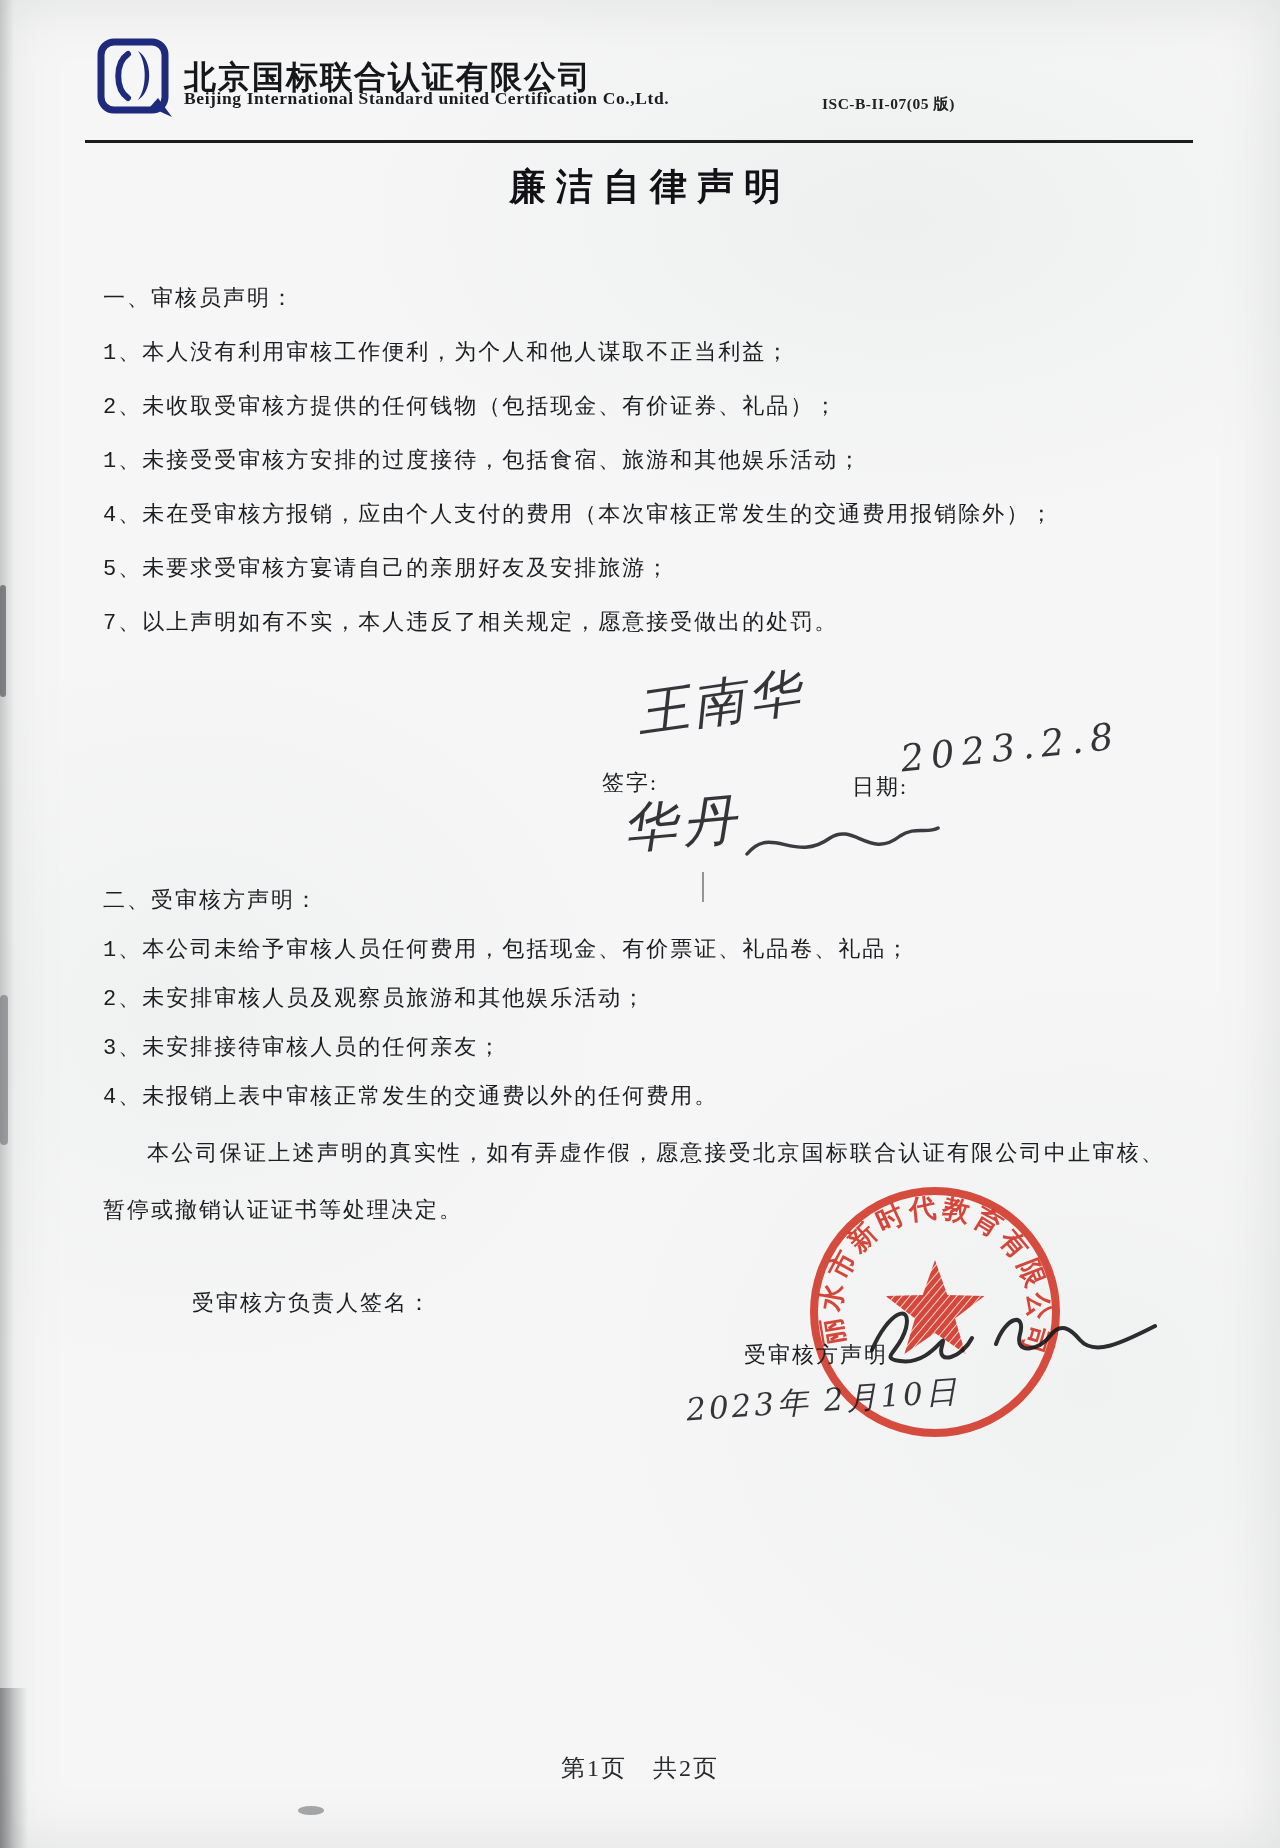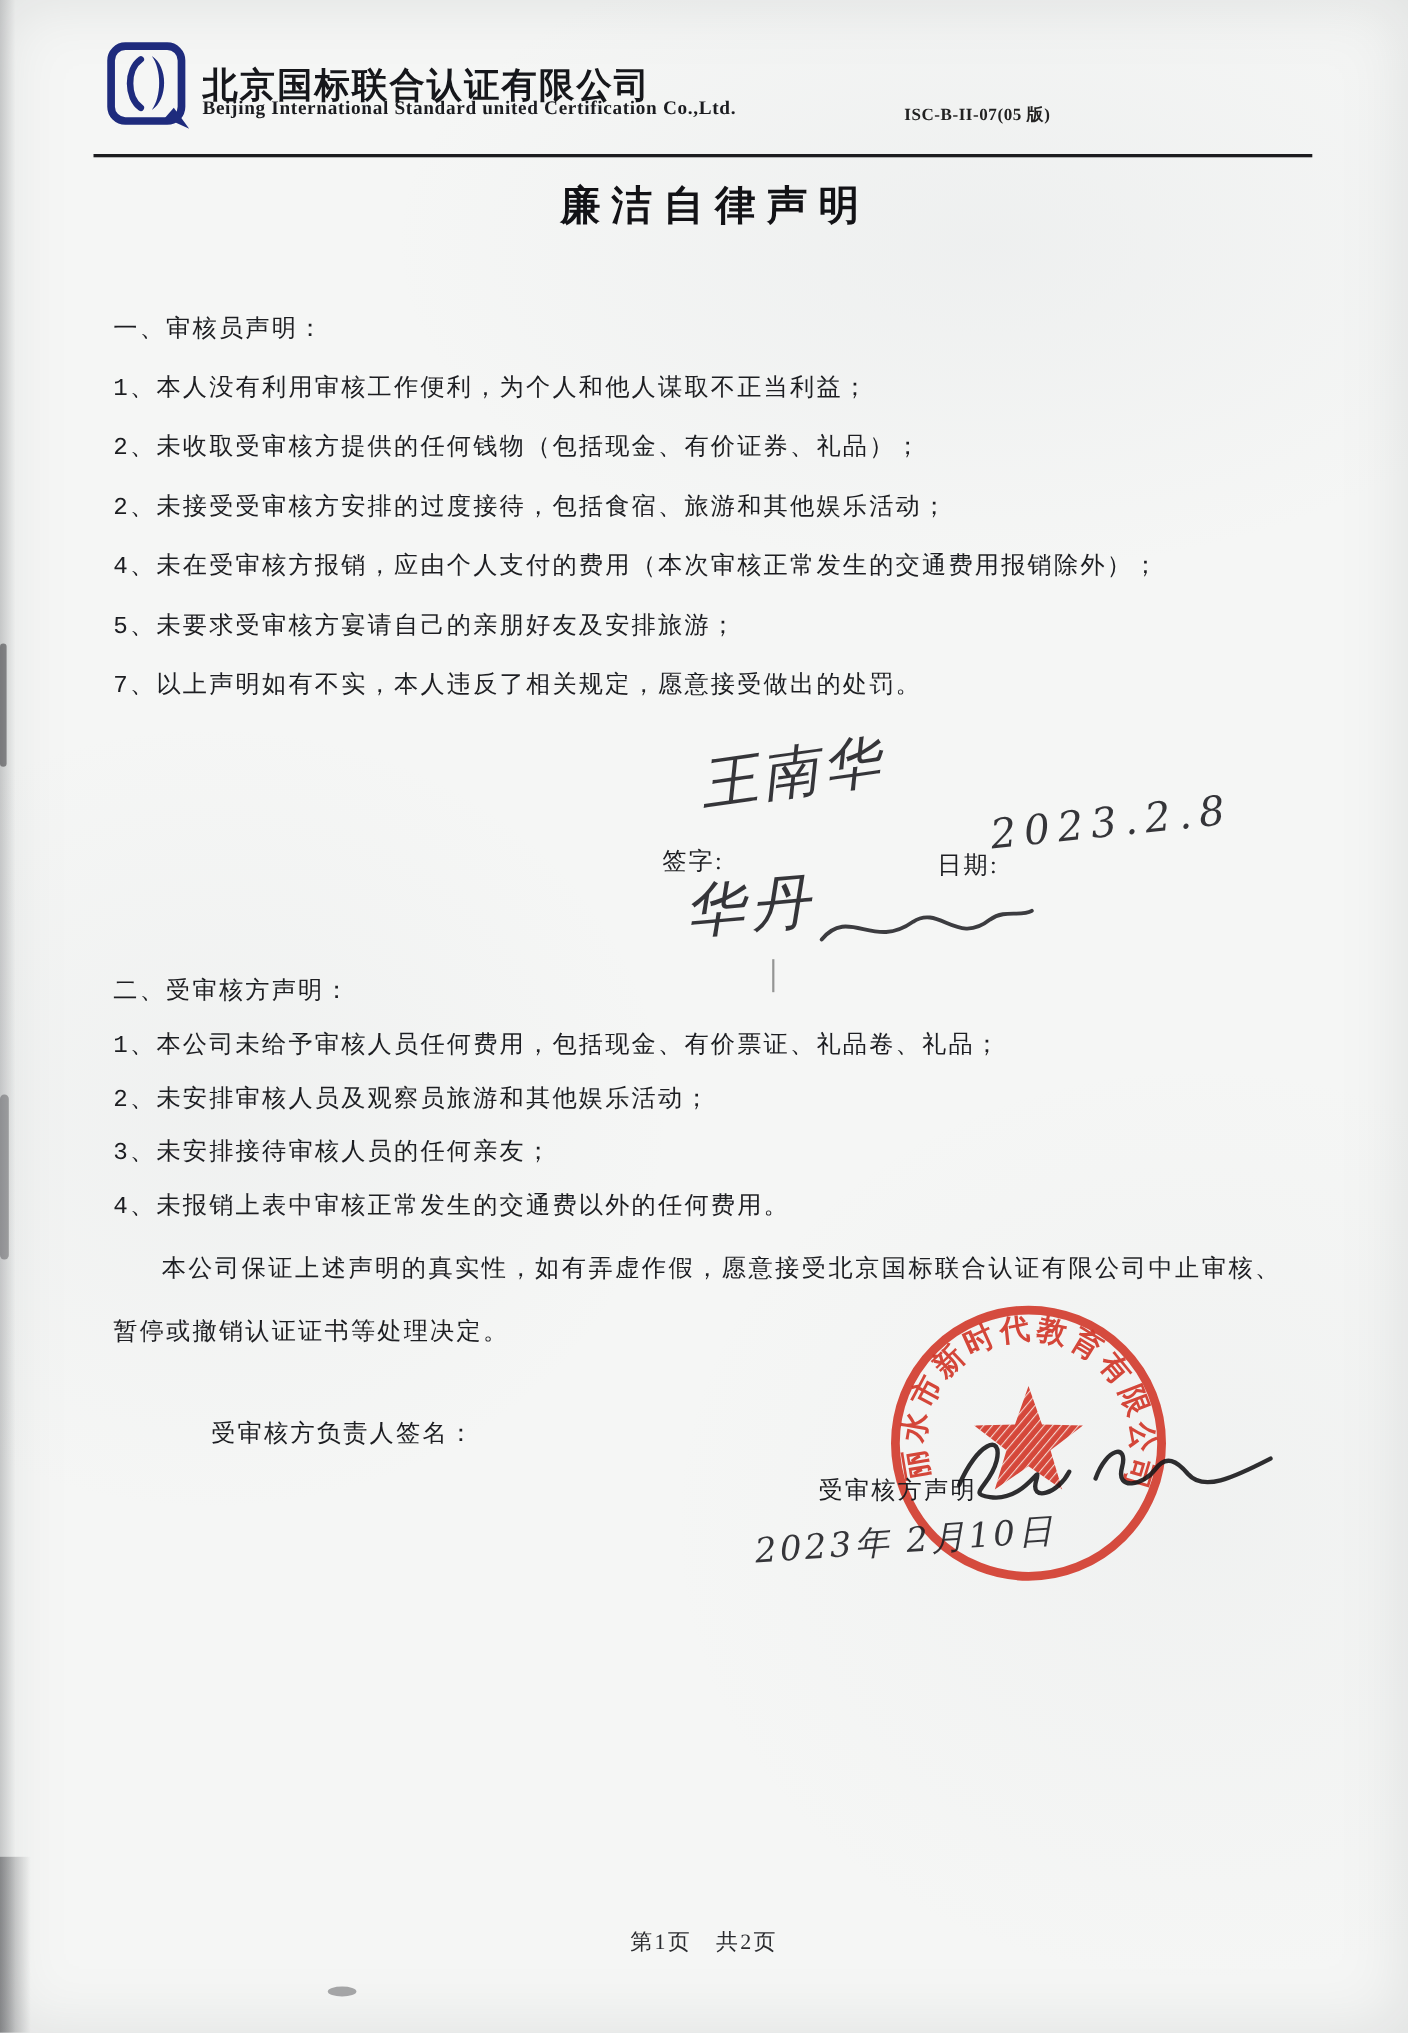--- a/index.html
+++ b/index.html
@@ -40,21 +40,21 @@
   .sig2{left:622px;top:788px;font-size:54px;transform:rotate(-5deg);letter-spacing:6px;}
   .hdate2{left:686px;top:1380px;font-size:31px;transform:rotate(-4deg);letter-spacing:3px;}
 
   
   .seal-svg{left:800px;top:1177px;}
   .stamp-label{left:744px;top:1340px;}
   .leader-label{left:192px;top:1288px;}
   .sign-label{left:602px;top:768px;}
   .date-label{left:852px;top:772px;}
 
-  .footer{left:0;top:1752px;width:1280px;text-align:center;font-size:20px;
+  .footer{left:0;top:1752px;width:1280px;text-align:center;font-size:24px;
           letter-spacing:2px;color:#2a2b2f;}
 
   
   .edgeL{left:0;top:0;width:14px;height:1848px;
          background:linear-gradient(to right, rgba(70,72,78,.22), transparent);}
   .sliver1{left:0;top:585px;width:6px;height:112px;background:#3a3a3e;opacity:.55;border-radius:3px;}
   .sliver2{left:0;top:995px;width:8px;height:150px;background:#46464a;opacity:.42;border-radius:4px;}
   .cornerBL{left:0;top:1688px;width:28px;height:160px;
             background:linear-gradient(to right, rgba(55,56,60,.45), transparent);}
   .smudge{left:298px;top:1806px;width:26px;height:9px;background:#55565a;opacity:.5;border-radius:50%;}
@@ -75,21 +75,21 @@
   <div class="abs co-en">Beijing International Standard united Certification Co.,Ltd.</div>
   <div class="abs doc-code">ISC-B-II-07(05 版)</div>
   <div class="abs rule"></div>
 
   <div class="abs title">廉洁自律声明</div>
 
   <div class="abs sec" id="sec1">
     <p>一、审核员声明：</p>
     <p>1、本人没有利用审核工作便利，为个人和他人谋取不正当利益；</p>
     <p>2、未收取受审核方提供的任何钱物（包括现金、有价证券、礼品）；</p>
-    <p>2、未接受受审核方安排的过度接待，包括食宿、旅游和其他娱乐活动；</p>
+    <p>1、未接受受审核方安排的过度接待，包括食宿、旅游和其他娱乐活动；</p>
     <p>4、未在受审核方报销，应由个人支付的费用（本次审核正常发生的交通费用报销除外）；</p>
     <p>5、未要求受审核方宴请自己的亲朋好友及安排旅游；</p>
     <p>7、以上声明如有不实，本人违反了相关规定，愿意接受做出的处罚。</p>
   </div>
 
   <div class="abs label sign-label">签字:</div>
   <div class="abs label date-label">日期:</div>
   <div class="abs hand sig1">王南华</div>
   <div class="abs hand hdate1">2023.2.8</div>
   <div class="abs hand sig2">华丹</div>

